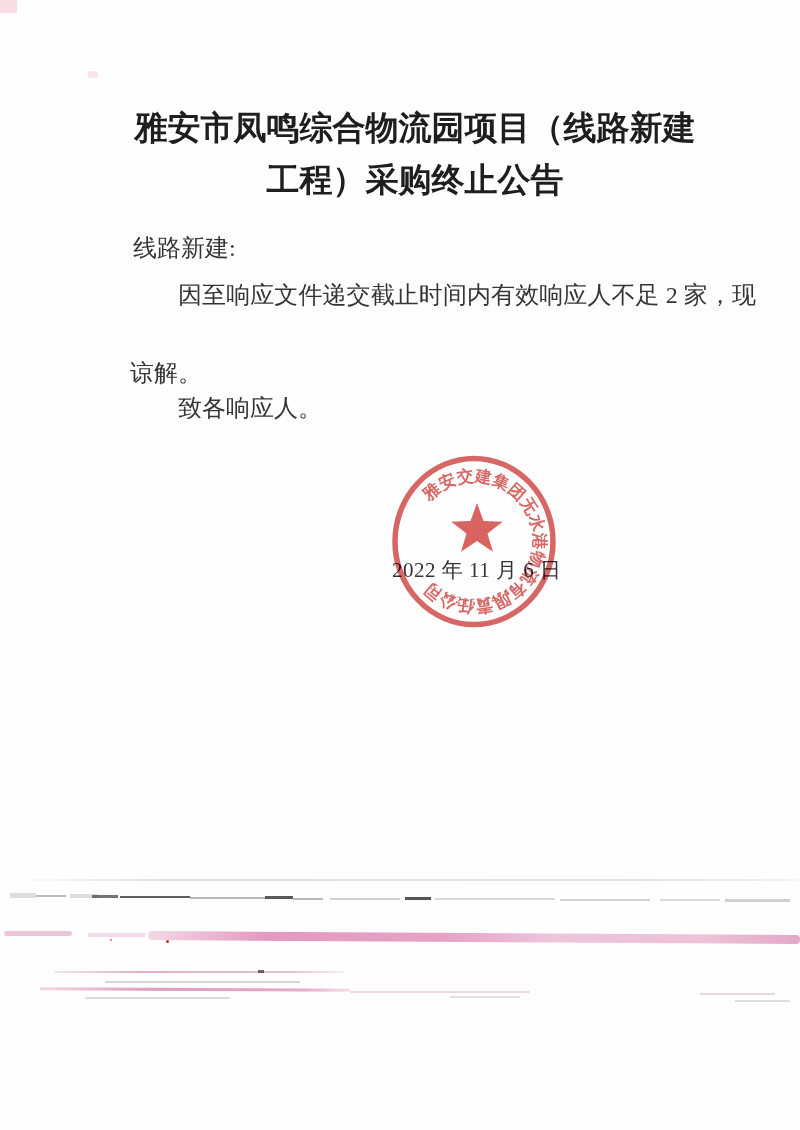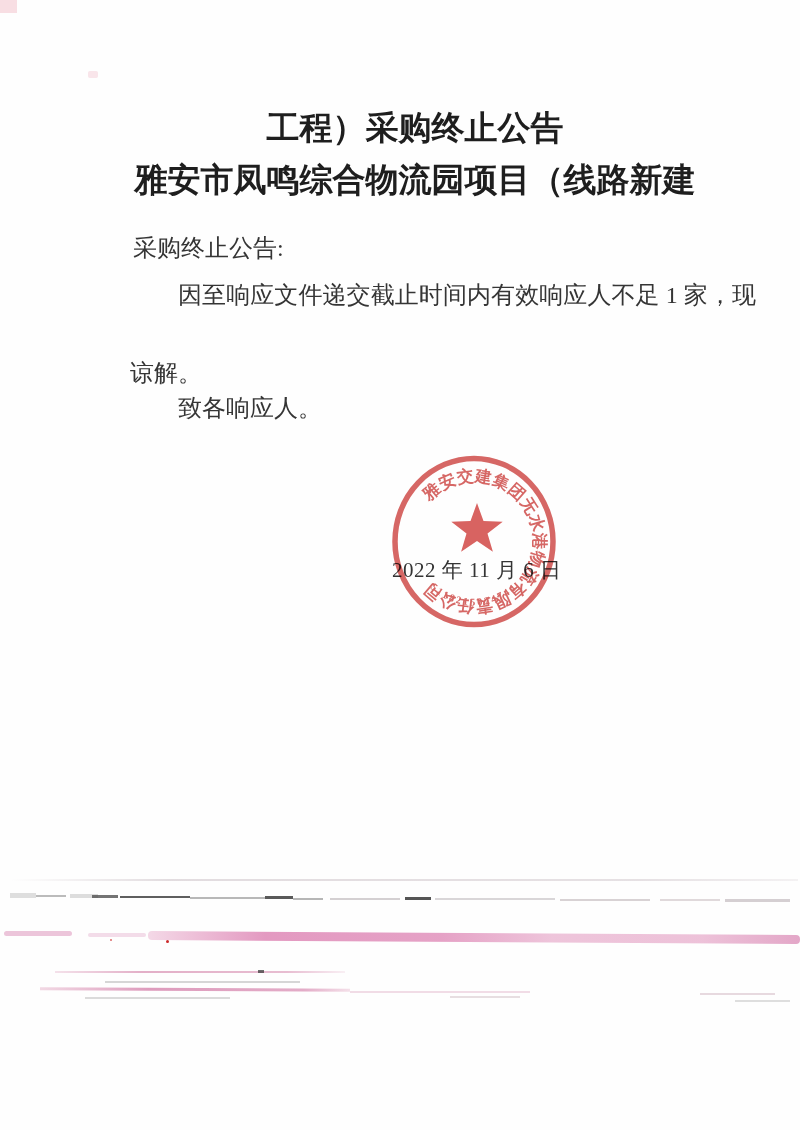--- a/index.html
+++ b/index.html
@@ -46,26 +46,26 @@
 </style>
 </head>
 <body>
 
 <div class="page">
 
   <i class="art" style="left:0;top:0;width:17px;height:13px;background:#f2c3cc;opacity:.55;"></i>
   <i class="art" style="left:88px;top:71px;width:10px;height:7px;background:#f4ccd6;opacity:.5;border-radius:2px;"></i>
 
   <h1 class="title">
+    <span>雅安市凤鸣综合物流园项目（线路新建</span>
     <span>工程）采购终止公告</span>
-    <span>雅安市凤鸣综合物流园项目（线路新建</span>
   </h1>
 
-  <div class="bodyline salutation">采购终止公告:</div>
-  <div class="bodyline just bl1">因至响应文件递交截止时间内有效响应人不足 1 家，现</div>
+  <div class="bodyline salutation">线路新建:</div>
+  <div class="bodyline just bl1">因至响应文件递交截止时间内有效响应人不足 2 家，现</div>
   <div class="bodyline bl3">谅解。</div>
   <div class="bodyline closing">致各响应人。</div>
 
   <div class="dateline">2022 年 11 月 6 日</div>
 
   <svg class="seal" viewBox="0 0 170 173" xmlns="http://www.w3.org/2000/svg">
     <defs>
       <path id="sealArc" d="M 25 86.5 A 60 60 0 1 1 145 86.5 A 60 60 0 1 1 25 86.5" fill="none"></path>
       <path id="sealNumArc" d="M 29.6 118.5 A 64 64 0 0 0 140.4 118.5" fill="none"></path>
     </defs>

